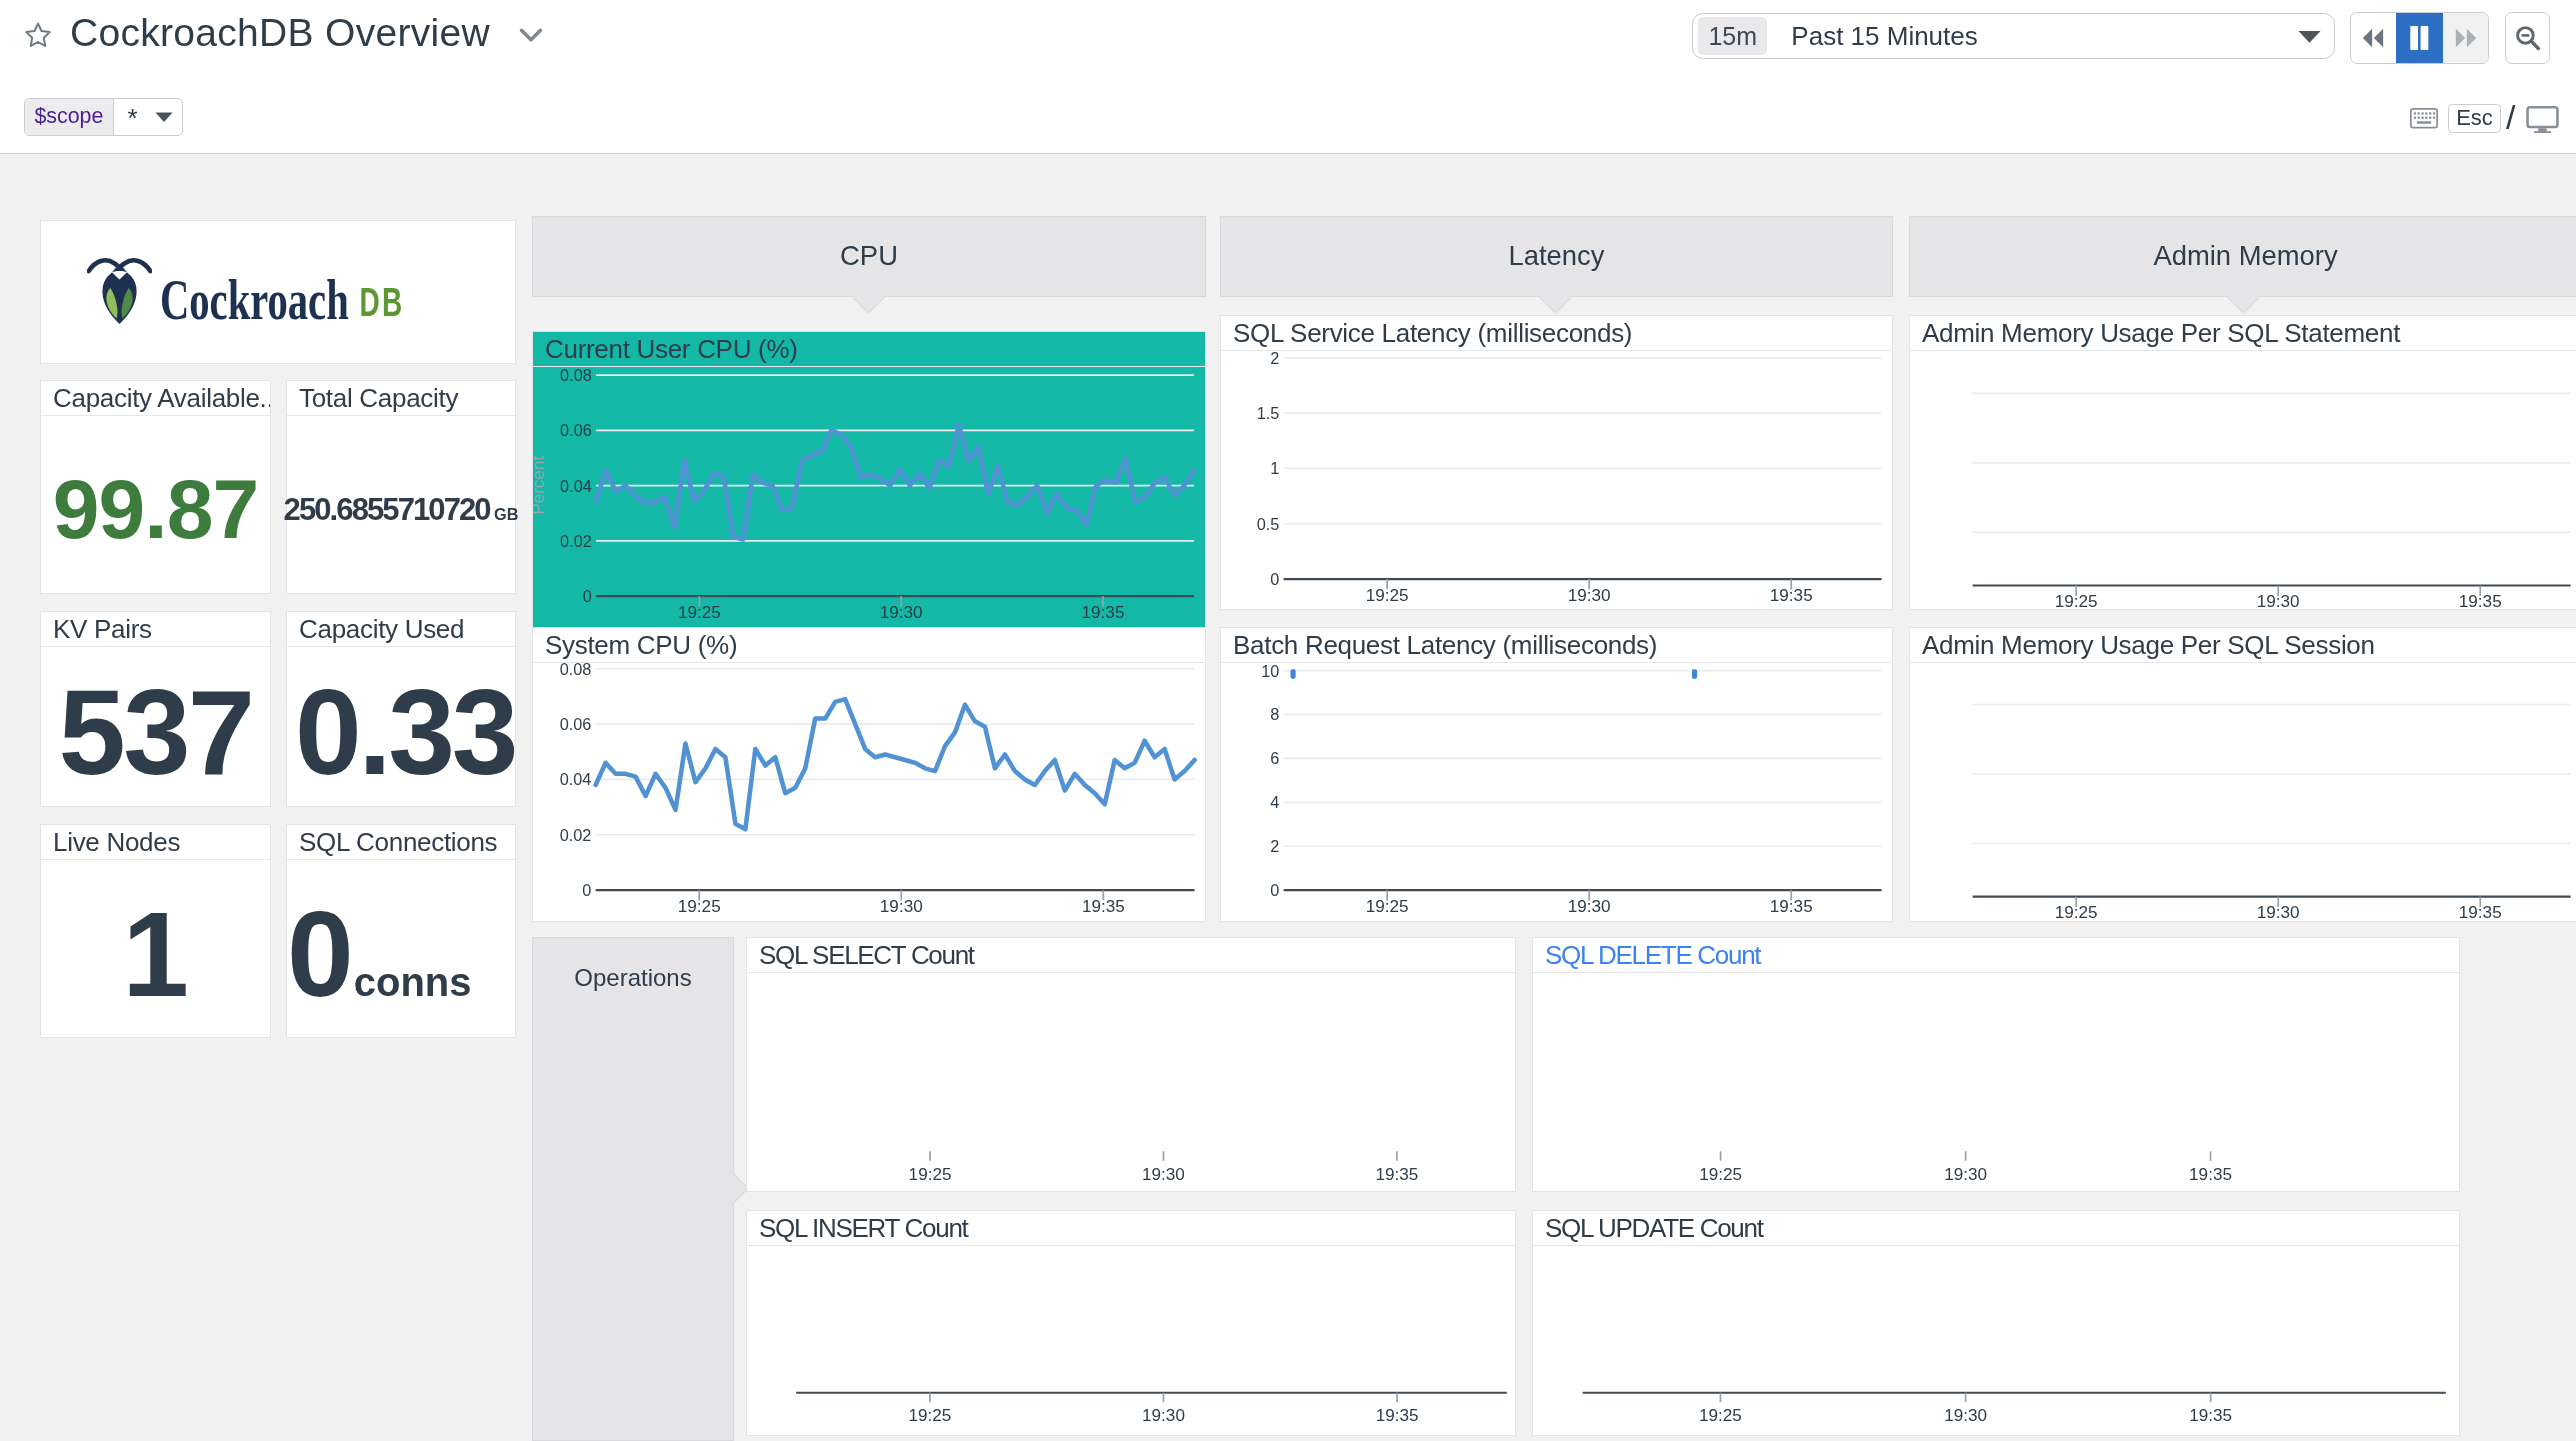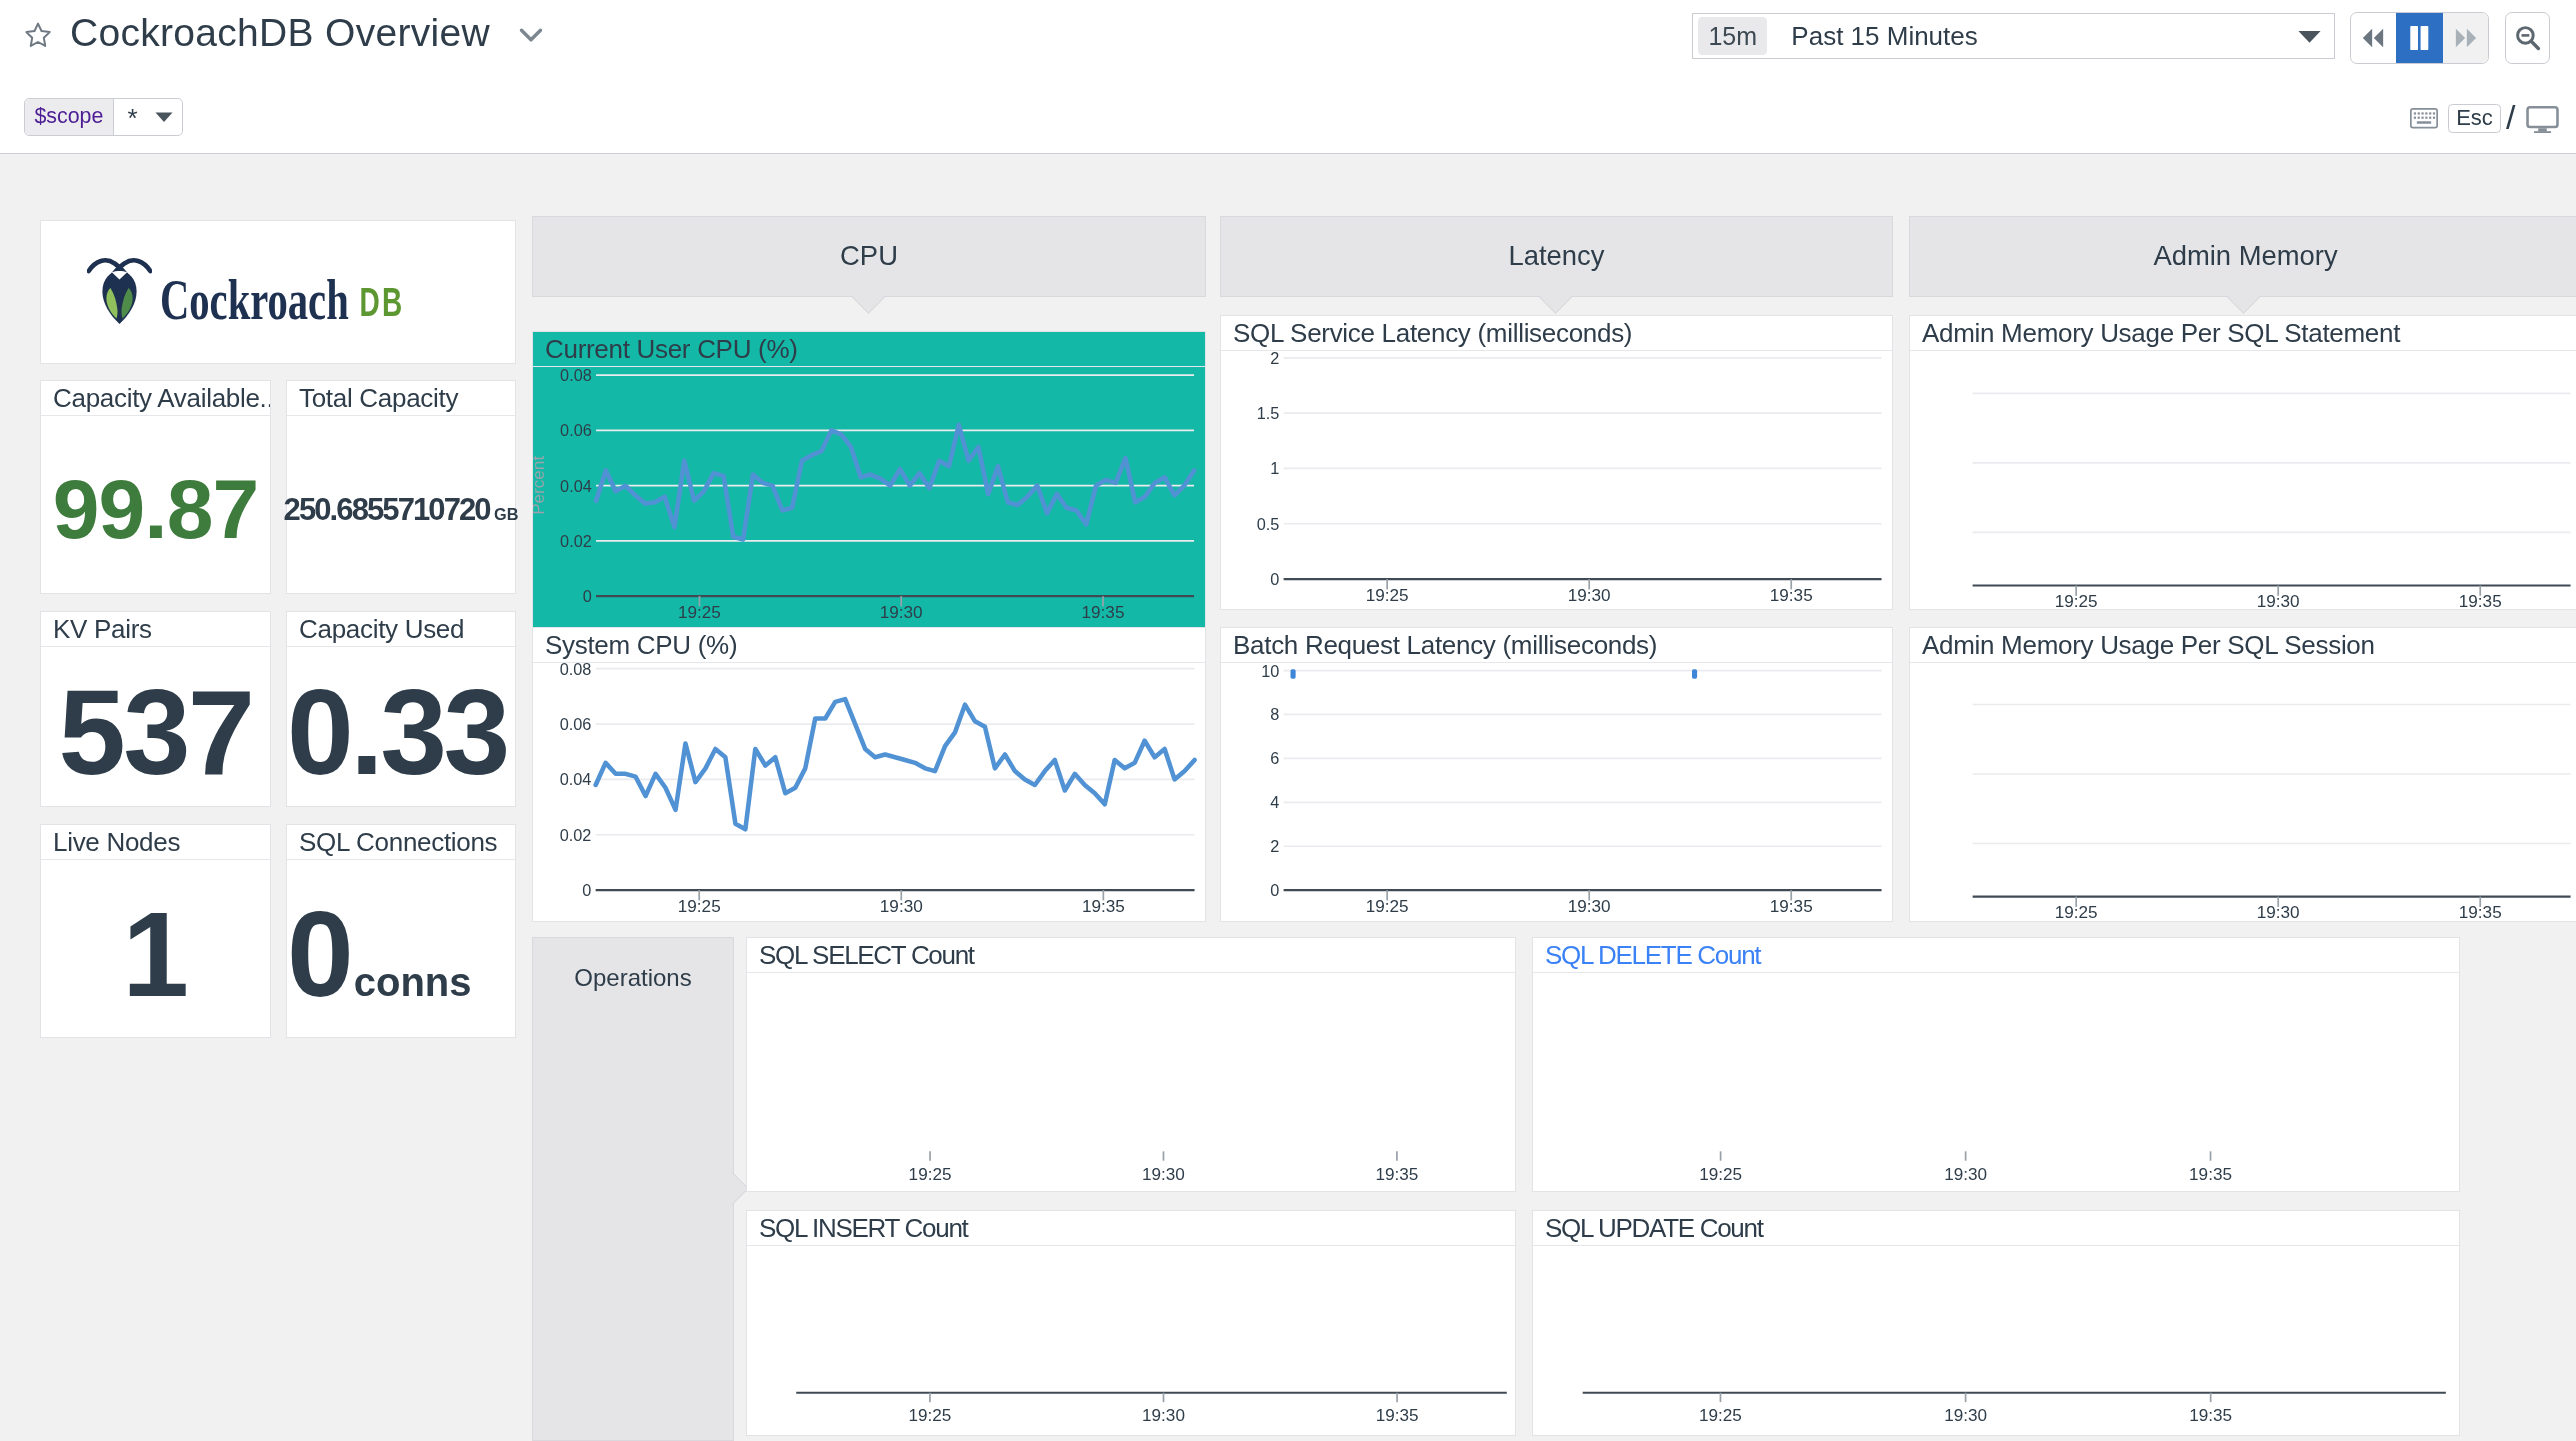--- a/index.html
+++ b/index.html
@@ -8,21 +8,21 @@
 <svg style="position:absolute;left:518px;top:26px" width="26" height="19" viewBox="0 0 30 22">
     <path d="M4 5 L15 16 L26 5" fill="none" stroke="#7d8790" stroke-width="4" stroke-linecap="round" stroke-linejoin="round"></path>
   </svg>
 <div style="position:absolute;left:24px;top:98px;width:159px;height:38px;border:1.7px solid #c9ccd1;border-radius:5.1px;box-sizing:border-box;display:flex;overflow:hidden;background:#fff">
 <div style="background:#ececee;border-right:1.7px solid #c9ccd1;padding:0 9.4px;line-height:34px;font-size:21.4px;color:#4c1d95">$scope</div>
 <div style="flex:1;line-height:38px;font-size:26px;color:#2e3d49;padding-left:13.7px">*</div>
 <svg width="26" height="34" viewBox="0 0 30 40" style="margin-right:5.1px">
       <path d="M5 16 L15 27 L25 16 Z" fill="#4a545d"></path>
     </svg>
   </div>
-<div style="position:absolute;left:1692px;top:13px;width:643px;height:46px;border:1.7px solid #c9ccd1;border-radius:0;box-sizing:border-box;background:#fff;display:flex;align-items:center">
+<div style="position:absolute;left:1692px;top:13px;width:643px;height:46px;border:1.7px solid #c9ccd1;border-radius:11px;box-sizing:border-box;background:#fff;display:flex;align-items:center">
 <div style="background:#e9e9eb;border-radius:4.3px;margin-left:5.1px;padding:0 10.3px;height:38px;line-height:38px;font-size:25px;color:#3c4852">15m</div>
 <div style="font-size:26px;color:#2e3d49;margin-left:24px;flex:1">Past 15 Minutes</div>
 <svg width="31" height="34" viewBox="0 0 36 40" style="margin-right:8.6px">
       <path d="M5 14 L18 28 L31 14 Z" fill="#4a545d"></path>
     </svg>
   </div>
 <div style="position:absolute;left:2350px;top:12px;width:139px;height:52px;border:1.7px solid #c9ccd1;border-radius:6.9px;box-sizing:border-box;background:#fff;display:flex;overflow:hidden">
 <div style="width:45px;display:flex;align-items:center;justify-content:center">
 <svg width="24" height="22" viewBox="0 0 28 26">
         <path d="M13 2 L2 13 L13 24 Z M26 2 L15 13 L26 24 Z" fill="#6c7680"></path>
@@ -95,21 +95,21 @@
     </div>
   </div>
 <div style="position:absolute;left:40px;top:611px;width:231px;height:196px;background:#fff;border:1.7px solid #e2e3e7;box-sizing:border-box">
     <div style="height:34px;border-bottom:1.7px solid #e6e7ea;line-height:35px;padding-left:12px;padding-right:11px;font-size:26px;letter-spacing:-0.3px;color:#2e3d49;white-space:nowrap;overflow:hidden">KV Pairs</div>
     <div style="position:absolute;left:0;top:45px;right:0;bottom:0;display:flex;align-items:center;justify-content:center">
       <div style="font-size:121px;font-weight:700;color:#2e3d49;letter-spacing:-2.6px">537</div>
     </div>
   </div>
 <div style="position:absolute;left:286px;top:611px;width:230px;height:196px;background:#fff;border:1.7px solid #e2e3e7;box-sizing:border-box">
     <div style="height:34px;border-bottom:1.7px solid #e6e7ea;line-height:35px;padding-left:12px;padding-right:3.4px;font-size:26px;letter-spacing:-0.3px;color:#2e3d49;white-space:nowrap;overflow:hidden">Capacity Used</div>
-    <div style="position:absolute;left:0;top:45px;right:0;bottom:0;display:flex;align-items:center;justify-content:flex-start">
+    <div style="position:absolute;left:0;top:45px;right:0;bottom:0;display:flex;align-items:center;justify-content:flex-end">
       <div style="font-size:120px;font-weight:700;color:#2e3d49;letter-spacing:-3.4px">0.33</div>
     </div>
   </div>
 <div style="position:absolute;left:40px;top:824px;width:231px;height:214px;background:#fff;border:1.7px solid #e2e3e7;box-sizing:border-box">
     <div style="height:34px;border-bottom:1.7px solid #e6e7ea;line-height:35px;padding-left:12px;padding-right:3.4px;font-size:26px;letter-spacing:-0.3px;color:#2e3d49;white-space:nowrap;overflow:hidden">Live Nodes</div>
     <div style="position:absolute;left:0;top:45px;right:0;bottom:0;display:flex;align-items:center;justify-content:center">
       <div style="font-size:120px;font-weight:700;color:#2e3d49">1</div>
     </div>
   </div>
 <div style="position:absolute;left:286px;top:824px;width:230px;height:214px;background:#fff;border:1.7px solid #e2e3e7;box-sizing:border-box">

